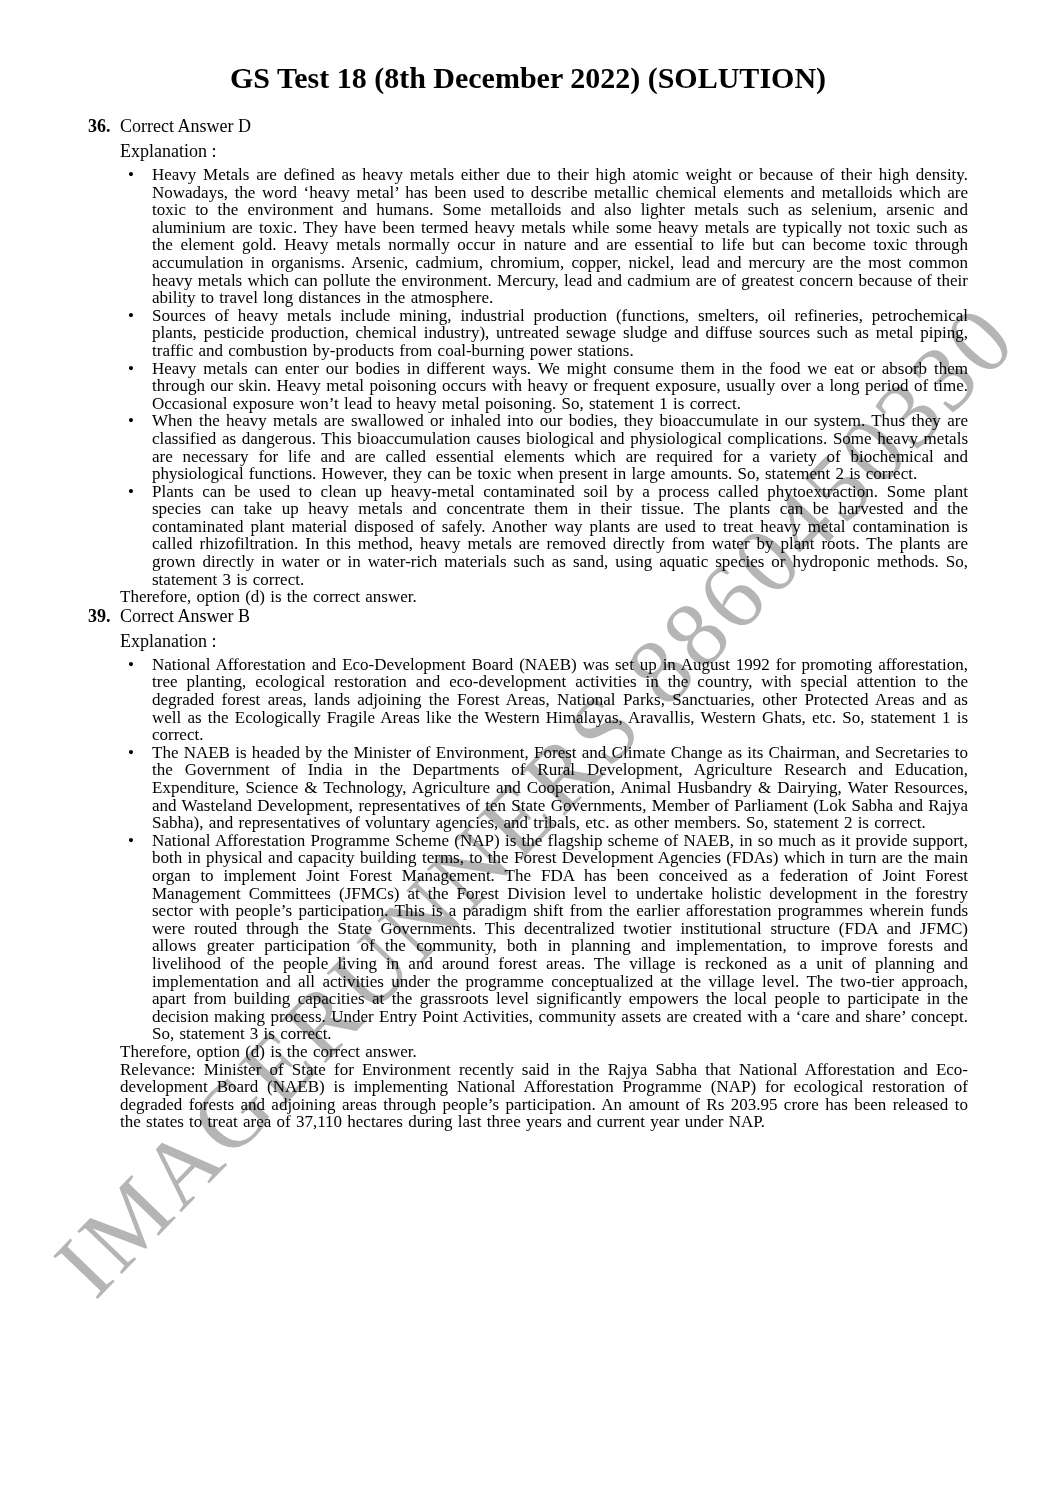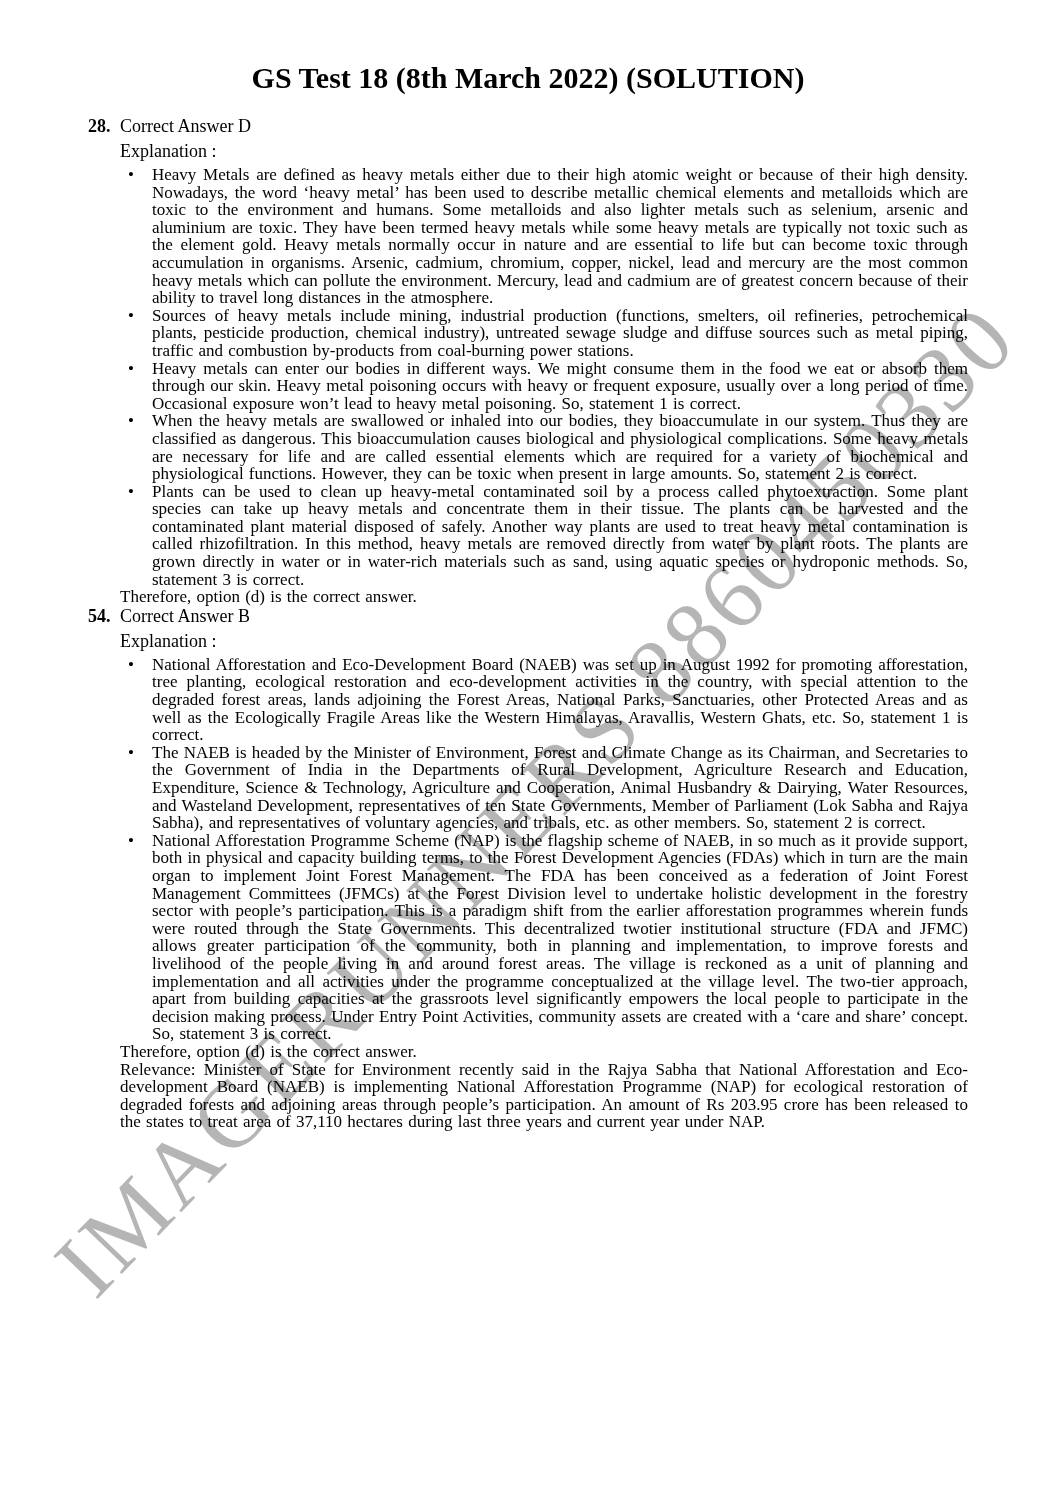--- a/index.html
+++ b/index.html
@@ -76,24 +76,24 @@
 </style>
 </head>
 <body>
 
 <div class="page">
 
   <div class="watermark">IMAGERUNNERS 8860450330</div>
 
   <div class="content">
 
-    <h1 class="doc-title">GS Test 18 (8th March 2022) (SOLUTION)</h1>
+    <h1 class="doc-title">GS Test 18 (8th December 2022) (SOLUTION)</h1>
 
     <section class="question">
-      <div class="qnum">28.</div>
+      <div class="qnum">36.</div>
       <div class="qbody">
         <div class="heading-line">Correct Answer D</div>
         <div class="heading-line">Explanation :</div>
         <ul class="explist">
           <li>
             <span class="bullet-glyph">•</span>
             <span>Heavy Metals are defined as heavy metals either due to their high atomic weight or because of their high density. Nowadays, the word ‘heavy metal’ has been used to describe metallic chemical elements and metalloids which are toxic to the environment and humans. Some metalloids and also lighter metals such as selenium, arsenic and aluminium are toxic. They have been termed heavy metals while some heavy metals are typically not toxic such as the element gold. Heavy metals normally occur in nature and are essential to life but can become toxic through accumulation in organisms. Arsenic, cadmium, chromium, copper, nickel, lead and mercury are the most common heavy metals which can pollute the environment. Mercury, lead and cadmium are of greatest concern because of their ability to travel long distances in the atmosphere.</span>
           </li>
           <li>
             <span class="bullet-glyph">•</span>
@@ -110,21 +110,21 @@
           <li>
             <span class="bullet-glyph">•</span>
             <span>Plants can be used to clean up heavy-metal contaminated soil by a process called phytoextraction. Some plant species can take up heavy metals and concentrate them in their tissue. The plants can be harvested and the contaminated plant material disposed of safely. Another way plants are used to treat heavy metal contamination is called rhizofiltration. In this method, heavy metals are removed directly from water by plant roots. The plants are grown directly in water or in water-rich materials such as sand, using aquatic species or hydroponic methods. So, statement 3 is correct.</span>
           </li>
         </ul>
         <div class="para">Therefore, option (d) is the correct answer.</div>
       </div>
     </section>
 
     <section class="question">
-      <div class="qnum">54.</div>
+      <div class="qnum">39.</div>
       <div class="qbody">
         <div class="heading-line">Correct Answer B</div>
         <div class="heading-line">Explanation :</div>
         <ul class="explist">
           <li>
             <span class="bullet-glyph">•</span>
             <span>National Afforestation and Eco-Development Board (NAEB) was set up in August 1992 for promoting afforestation, tree planting, ecological restoration and eco-development activities in the country, with special attention to the degraded forest areas, lands adjoining the Forest Areas, National Parks, Sanctuaries, other Protected Areas and as well as the Ecologically Fragile Areas like the Western Himalayas, Aravallis, Western Ghats, etc. So, statement 1 is correct.</span>
           </li>
           <li>
             <span class="bullet-glyph">•</span>

